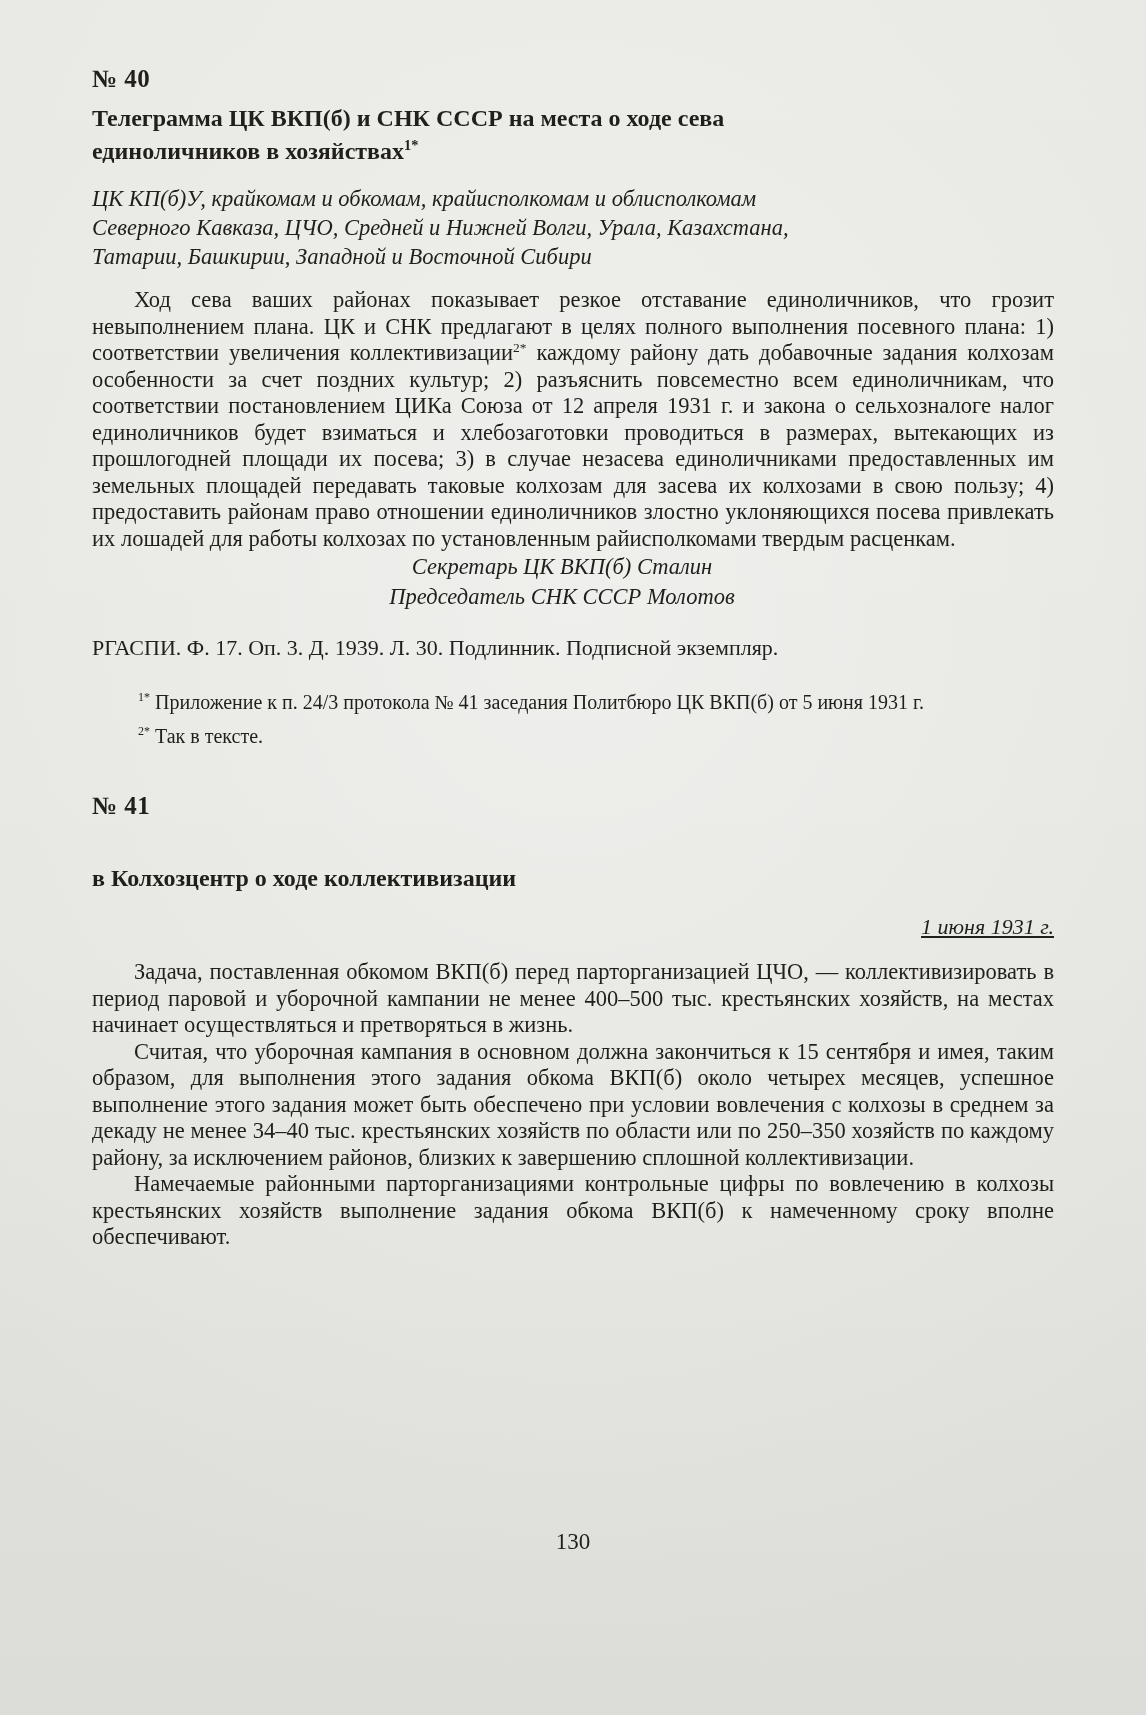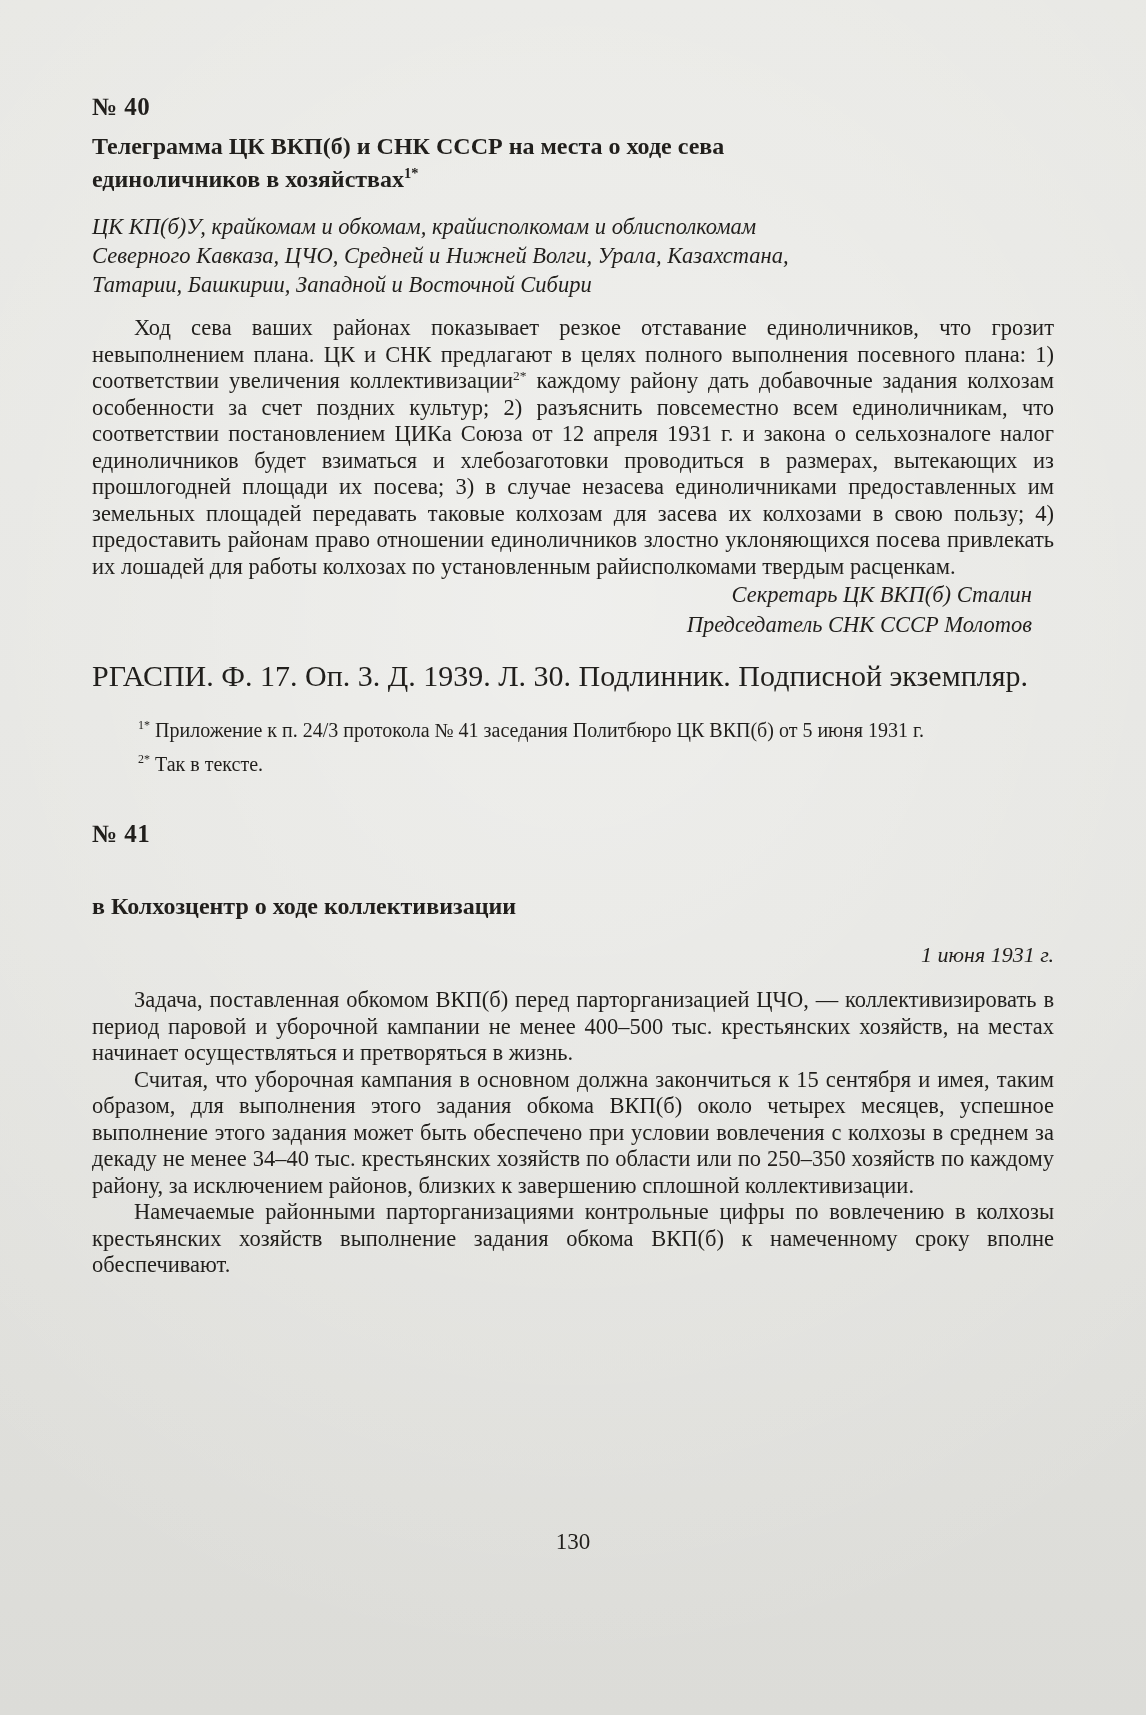--- a/index.html
+++ b/index.html
@@ -15,21 +15,21 @@
   .paper {
     position: absolute;
     inset: 0;
     background:
       radial-gradient(ellipse 120% 90% at 50% 35%, rgba(255,255,255,0.40), rgba(255,255,255,0) 70%),
       linear-gradient(180deg, #e7e7e3 0%, #e3e3df 55%, #dcdcd8 100%);
   }
   .content {
     position: absolute;
     left: 92px;
-    top: 92px;
+    top: 64px;
     width: 962px;
   }
   .doc-number {
     font-weight: bold;
     font-size: 25px;
     line-height: 30px;
     margin-bottom: 8px;
     letter-spacing: 0.5px;
   }
   .doc-title {
@@ -56,46 +56,46 @@
     line-height: 26.5px;
     text-align: justify;
     text-indent: 42px;
     margin: 0;
   }
   .doc40-body { }
   .signatures {
     font-style: italic;
     font-size: 22.5px;
     line-height: 30px;
-    text-align: right;
+    text-align: center;
     padding-right: 22px;
     margin: 0 0 22px 0;
   }
   .archive {
-    font-size: 30px;
+    font-size: 22px;
     line-height: 27px;
     margin: 0 0 28px 0;
   }
   .footnotes {
     font-size: 20px;
     line-height: 26px;
     margin-bottom: 42px;
   }
   .footnote {
     margin: 8px;
     text-indent: 38px;
     text-align: justify;
   }
   sup.fn-ref {
     font-size: 0.6em;
     line-height: 0;
     vertical-align: super;
   }
   .doc41 .doc-title { margin-bottom: 18px; }
-  .doc41 .doc-date  { margin-bottom: 18px; }
+  .doc41 .doc-date  { margin-bottom: 18px; text-decoration: underline; }
   .page-number {
     position: absolute;
     left: 0;
     bottom: 160px;
     width: 100%;
     text-align: center;
     font-size: 23px;
     line-height: 26px;
   }
 </style>

